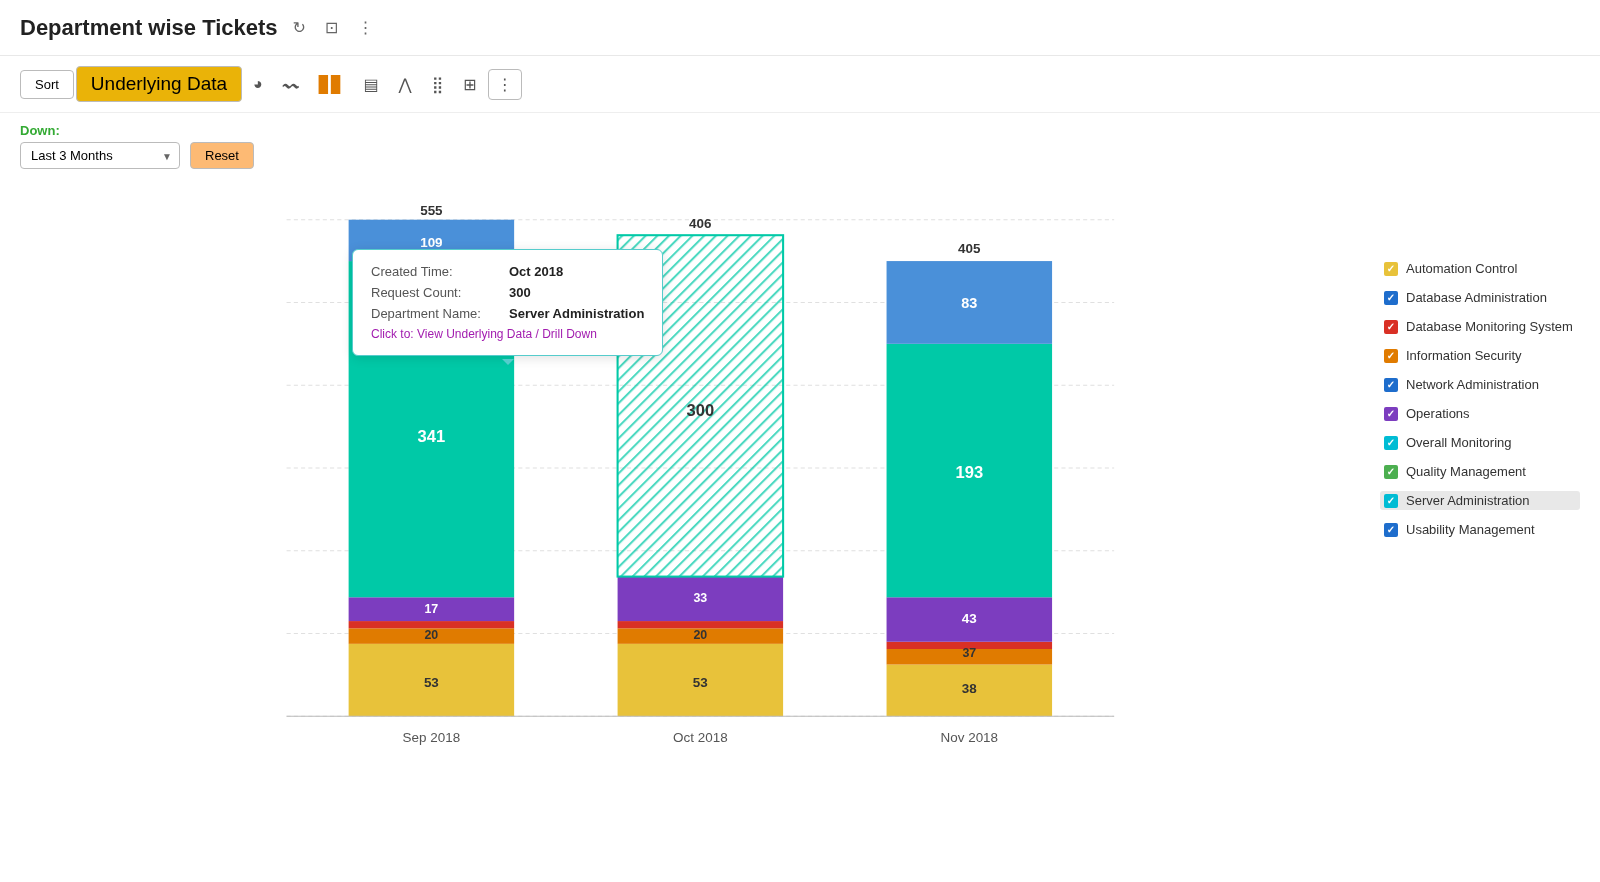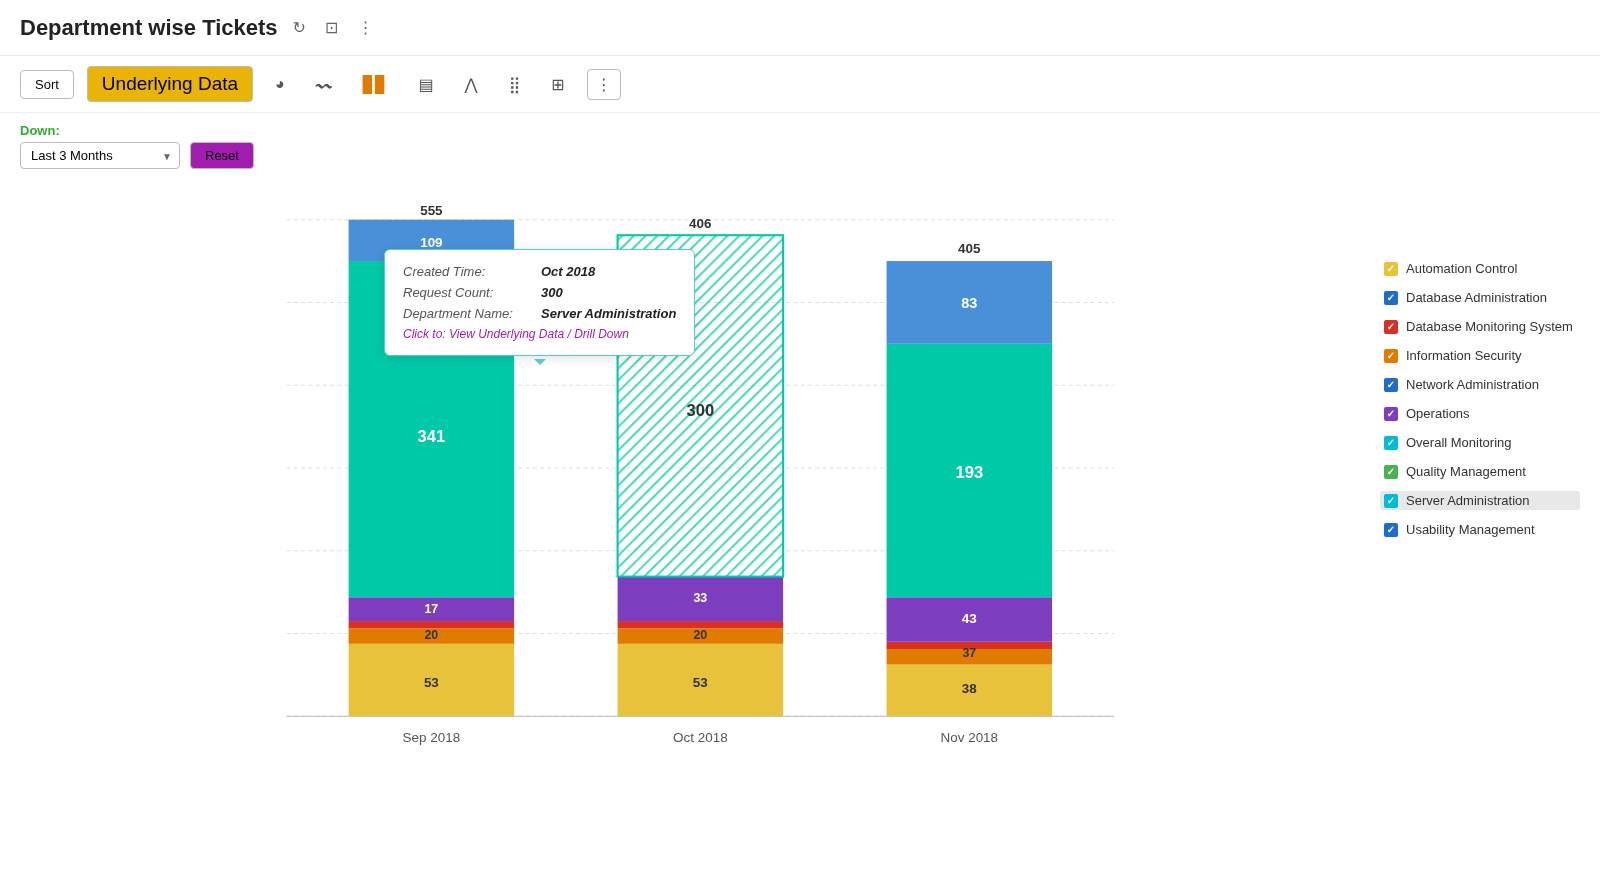--- a/index.html
+++ b/index.html
@@ -10,35 +10,35 @@
     
     .header { display: flex; align-items: center; justify-content: space-between; padding: 14px 20px; border-bottom: 1px solid #e8e8e8; }
     .header-left { display: flex; align-items: center; gap: 11px; }
     .header-title { font-size: 22px; font-weight: 700; color: #222; }
     .header-icon-btn { background: none; border: none; cursor: pointer; color: #666; font-size: 16px; padding: 4px; }
     .header-right { display: flex; align-items: center; gap: 8px; }
     .edit-design-btn { background: #3d9e3d; color: #fff; border: none; border-radius: 4px; padding: 10px 18px; font-size: 14px; font-weight: 600; cursor: pointer; }
     .icon-btn { background: none; border: 1px solid #ddd; border-radius: 4px; padding: 8px 10px; cursor: pointer; color: #555; font-size: 15px; }
 
     
-    .toolbar { display: flex; align-items: center; gap: 13px; padding: 10px 20px; border-bottom: 1px solid #eee; }
+    .toolbar { display: flex; align-items: center; gap: 2px; padding: 10px 20px; border-bottom: 1px solid #eee; }
     .sort-btn { border: 1px solid #bbb; border-radius: 4px; background: #fff; padding: 6px 14px; font-size: 13px; cursor: pointer; font-weight: 500; }
     .underlying-btn { border: 1px solid #bbb; border-radius: 4px; background: #eab308; padding: 6px 14px; font-size: 19px; cursor: pointer; font-weight: 500; }
     .chart-type-btn { background: none; border: 1px solid transparent; border-radius: 4px; padding: 5px 8px; cursor: pointer; font-size: 16px; color: #555; }
     .chart-type-btn.active { color: #e07b00; }
     .more-btn { background: none; border: 1px solid #bbb; border-radius: 4px; padding: 5px 8px; cursor: pointer; font-size: 16px; color: #555; }
 
     
     .filters { padding: 10px 20px; }
     .filter-label { font-size: 13px; color: #3a3; font-weight: 600; margin-bottom: 4px; }
     .filter-row { display: flex; align-items: center; gap: 10px; }
     .date-select { border: 1px solid #bbb; border-radius: 4px; padding: 5px 28px 5px 10px; font-size: 13px; background: #fff; appearance: none; -webkit-appearance: none; cursor: pointer; min-width: 160px; }
     .select-wrapper { position: relative; display: inline-block; border-radius: 10px; }
     .select-wrapper::after { content: '▼'; position: absolute; right: 8px; top: 50%; transform: translateY(-50%); font-size: 10px; color: #666; pointer-events: none; }
-    .reset-btn { border: 1px solid #bbb; border-radius: 4px; background: #a21caf; padding: 5px 14px; font-size: 13px; cursor: pointer; }
+    .reset-btn { border: 1px solid #bbb; border-radius: 4px; background: #fdba74; padding: 5px 14px; font-size: 13px; cursor: pointer; }
 
     
     .chart-area { display: flex; padding: 20px 20px 0 20px; position: relative; }
     .chart-main { flex: 1; position: relative; height: 600px; }
     .chart-legend { width: 220px; padding-left: 20px; padding-top: 60px; }
     .legend-item { display: flex; align-items: center; gap: 8px; margin-bottom: 10px; font-size: 13px; cursor: pointer; border-radius: 3px; padding: 2px 4px; }
     .legend-item.highlighted { background: #e8e8e8; }
     .legend-check { width: 14px; height: 14px; border-radius: 2px; flex-shrink: 0; display: flex; align-items: center; justify-content: center; color: #fff; font-size: 10px; font-weight: bold; }
 
     
@@ -91,21 +91,21 @@
         </select>
       </div>
       <button class="reset-btn">Reset</button>
     </div>
   </div>
 
   <div class="chart-area">
     <div class="chart-main">
 
       
-      <div class="tooltip" style="left: 364px; top: 50px; font-style: italic;">
+      <div class="tooltip" style="left: 332px; top: 50px;">
         <div class="tooltip-row">
           <span class="tooltip-key">Created Time:</span>
           <span class="tooltip-val">Oct 2018</span>
         </div>
         <div class="tooltip-row">
           <span class="tooltip-key">Request Count:</span>
           <span class="tooltip-val">300</span>
         </div>
         <div class="tooltip-row">
           <span class="tooltip-key">Department Name:</span>

